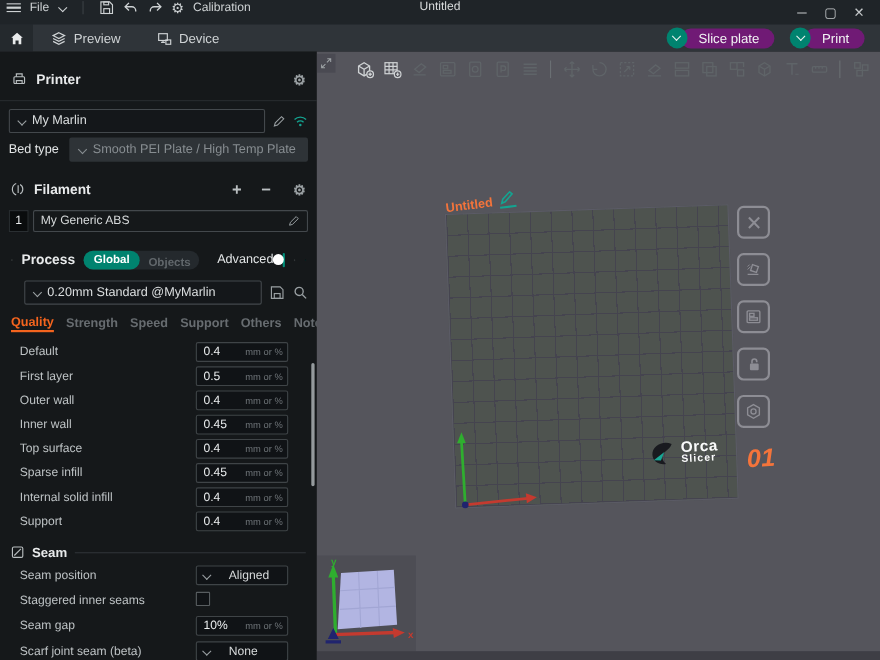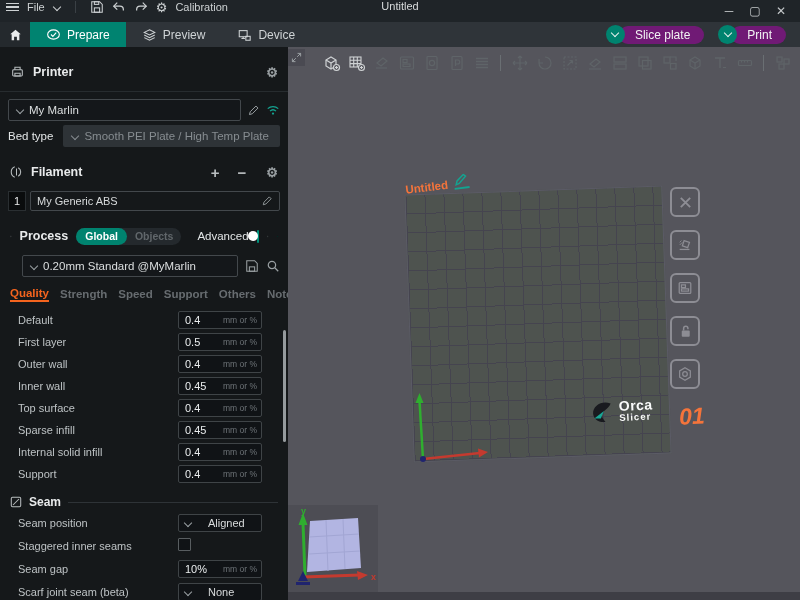--- a/index.html
+++ b/index.html
@@ -32,21 +32,21 @@
 
 .sec-head{display:flex;align-items:center;gap:8px;padding:0 10px;height:26px;color:#E8EAEB;font-size:12.5px;font-weight:bold}
 .sec-head .spacer{flex:1}
 .gear{font-size:13px;color:#9AA0A3;line-height:1}
 .divider{height:1px;background:#272C2F;margin:0 0}
 .row{display:flex;align-items:center}
 .select{border:1px solid #43484C;border-radius:2px;height:22px;display:flex;align-items:center;gap:5px;padding:0 7px;color:#DCDFE0;font-size:11.5px;background:#14171A}
 .bedtype-box{height:22px;border-radius:2px;background:#2E3337;display:flex;align-items:center;gap:5px;padding:0 8px;color:#878D91;font-size:11.5px}
 .badge1{width:18px;height:20px;background:#0A0C0D;border:1px solid #2A2F32;color:#E8EAEB;font-size:11px;display:flex;align-items:center;justify-content:center}
 .field{border:1px solid #43484C;border-radius:2px;height:20px;flex:1;display:flex;align-items:center;padding:0 6px;color:#D8DBDC;font-size:11px}
-.scopewrap{background:#24292D;border-radius:9px;height:17px;display:flex;align-items:center}
+.scopewrap{background:#24292D;border-radius:9px;height:17px;display:flex;align-items:flex-end}
 .scope-on{background:#00836F;color:#FFF;border-radius:9px;height:17px;display:flex;align-items:center;padding:0 9px;font-size:10.5px}
 .scope-off{color:#61676B;padding:0 8px;font-size:10.5px}
 .toggle{width:24px;height:13px;border-radius:7px;background:#00917B;position:relative}
 .toggle::after{content:"";position:absolute;right:1.5px;top:1.5px;width:10px;height:10px;border-radius:50%;background:#FFF}
 .ptabs{display:flex;align-items:center;gap:11px;padding:0 10px;height:18px;font-size:11.5px;color:#676C70;font-weight:bold}
 .ptab-active{color:#F4641E;border-bottom:2px solid #F4641E;padding-bottom:1px}
 .prow{display:flex;align-items:center;justify-content:space-between;height:22px;padding-left:18px;padding-right:26px;font-size:11px;color:#BDC2C4}
 .vbox{width:84px;height:18px;border:1px solid #3F4447;border-radius:2px;display:flex;align-items:center;background:#101316}
 .vbox .val{color:#EAEDEE;font-size:11px;padding-left:6px;flex:1}
 .vbox .unit{color:#6E7478;font-size:8.5px;padding-right:4px}
@@ -117,27 +117,20 @@
     <span class="winbtn">✕</span>
   </div>
 </div>
 
 <div class="tabbar">
   <div class="home">
     <svg width="15" height="14" viewBox="0 0 16 16">
         <path d="M8 2 14 7.2 H12.4 V14 H9.6 V10 H6.4 V14 H3.6 V7.2 H2 Z" fill="#E9EBEC"></path>
       </svg>
   </div>
-  <div class="tab active">
-    <svg width="15" height="13" viewBox="0 0 16 14" fill="none" stroke="#FFF" stroke-width="1.2">
-        <ellipse cx="8" cy="7" rx="6.3" ry="5"></ellipse>
-        <path d="M5.3 7l2 2 3.6-4"></path>
-      </svg>
-    <span>Prepare</span>
-  </div>
   <div class="tab">
     <svg width="15" height="14" viewBox="0 0 16 16" fill="none" stroke="#CFD3D5" stroke-width="1.2">
         <path d="M8 2l6 3-6 3-6-3z"></path>
         <path d="M2 8l6 3 6-3"></path>
         <path d="M2 11l6 3 6-3"></path>
       </svg>
     <span>Preview</span>
   </div>
   <div class="tab">
     <svg width="15" height="14" viewBox="0 0 16 16" fill="none" stroke="#CFD3D5" stroke-width="1.2">

